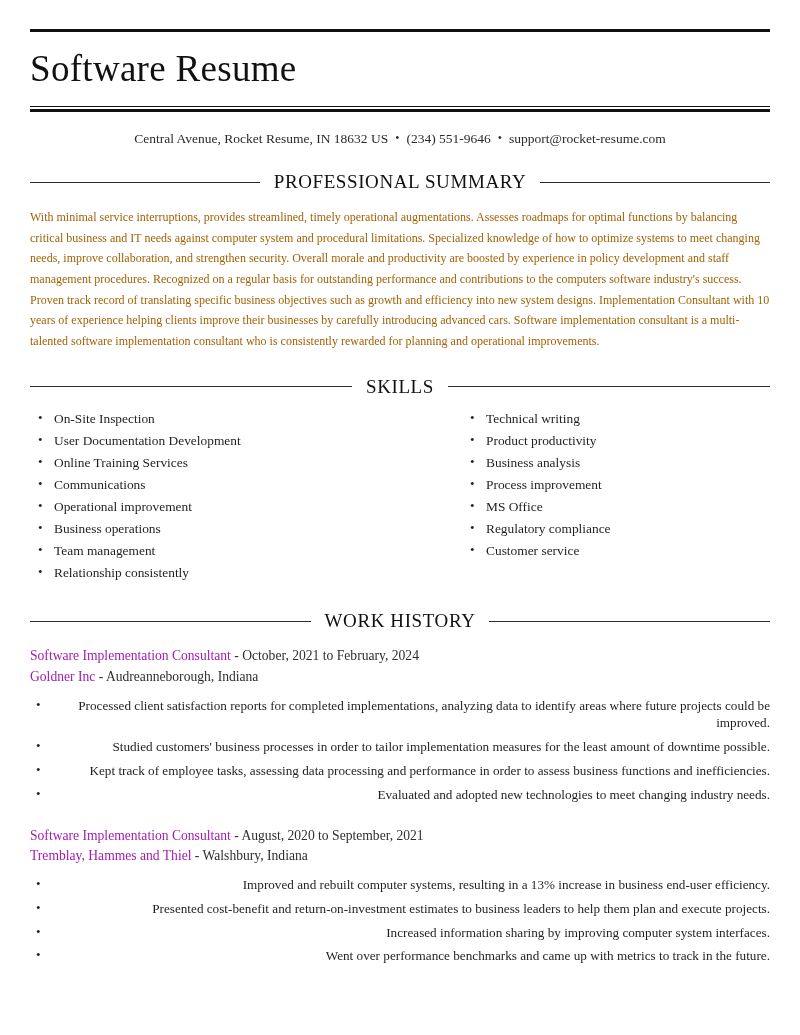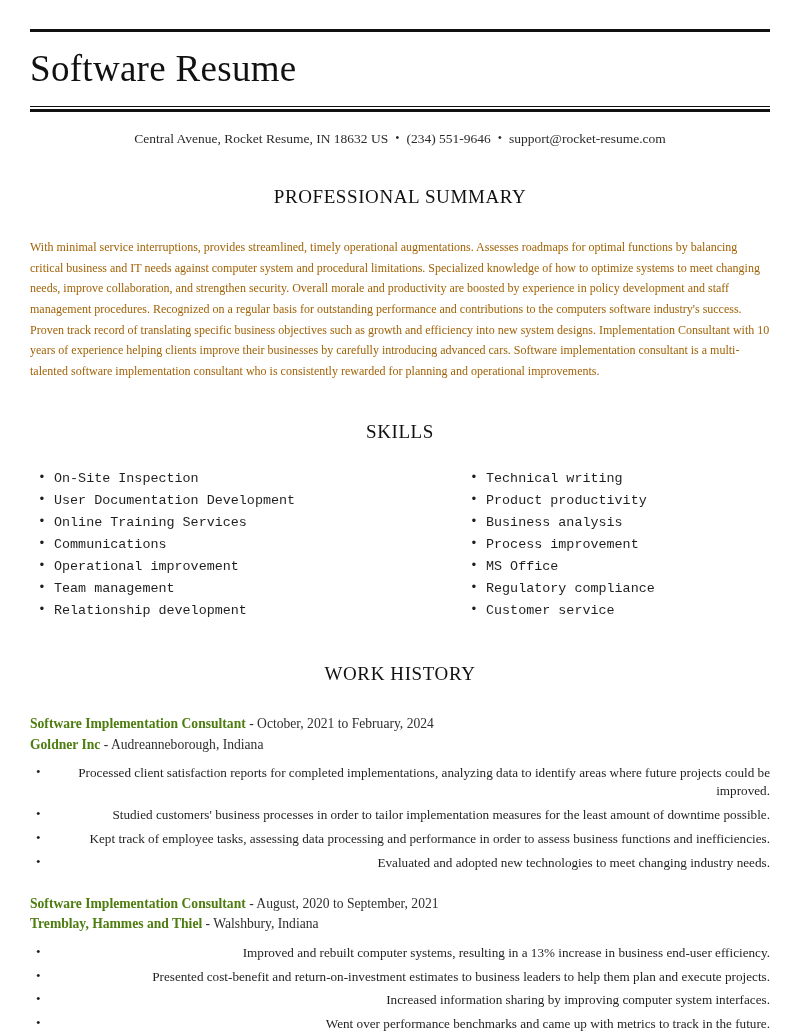--- a/index.html
+++ b/index.html
@@ -56,21 +56,20 @@
     vertical-align: 1px;
   }
 
   
   .section-head {
     display: flex;
     align-items: center;
     gap: 14px;
     margin-top: 24px;
     margin-bottom: 14px;
-    flex-direction: column;
   }
   .section-head .line {
     flex: 1 1 auto;
     border-top: 1px solid #2b2b2b;
     height: 0;
   }
   .section-head .label {
     flex: 0 0 auto;
     font-size: 19px;
     letter-spacing: 0.6px;
@@ -86,21 +85,20 @@
     text-align: left;
     color: #a16207;
     margin: 0;
   }
 
   
   .skills-wrap {
     display: flex;
     gap: 0;
     margin-top: -2px;
-    font-family: Liberation Mono, monospace;
   }
   .skills-col {
     width: 50%;
     box-sizing: border-box;
   }
   .skills-col:first-child { padding-left: 2px; }
   .skills-col:last-child  { padding-left: 64px; }
   ul.bullets {
     list-style: none;
     margin: 0;
@@ -123,22 +121,22 @@
   }
 
   
   .job { margin-bottom: 2px; }
   .job-line {
     font-size: 13.6px;
     line-height: 1.52;
     color: #1f1f1f;
   }
   .job-line b {
-    font-weight: 700;
-    color: #4d7c0f;
+    font-weight: 400;
+    color: #a21caf;
   }
   .job-line .muted { color: #2e2e2e; }
   ul.job-bullets {
     list-style: none;
     margin: 9px 0 0 0;
     padding: 0;
   }
   ul.job-bullets li {
     font-size: 13.2px;
     line-height: 1.35;
@@ -186,22 +184,23 @@
     <span class="line"></span>
   </div>
   <div class="skills-wrap">
     <div class="skills-col">
       <ul class="bullets">
         <li>On-Site Inspection</li>
         <li>User Documentation Development</li>
         <li>Online Training Services</li>
         <li>Communications</li>
         <li>Operational improvement</li>
+        <li>Business operations</li>
         <li>Team management</li>
-        <li>Relationship development</li>
+        <li>Relationship consistently</li>
       </ul>
     </div>
     <div class="skills-col">
       <ul class="bullets">
         <li>Technical writing</li>
         <li>Product productivity</li>
         <li>Business analysis</li>
         <li>Process improvement</li>
         <li>MS Office</li>
         <li>Regulatory compliance</li>

